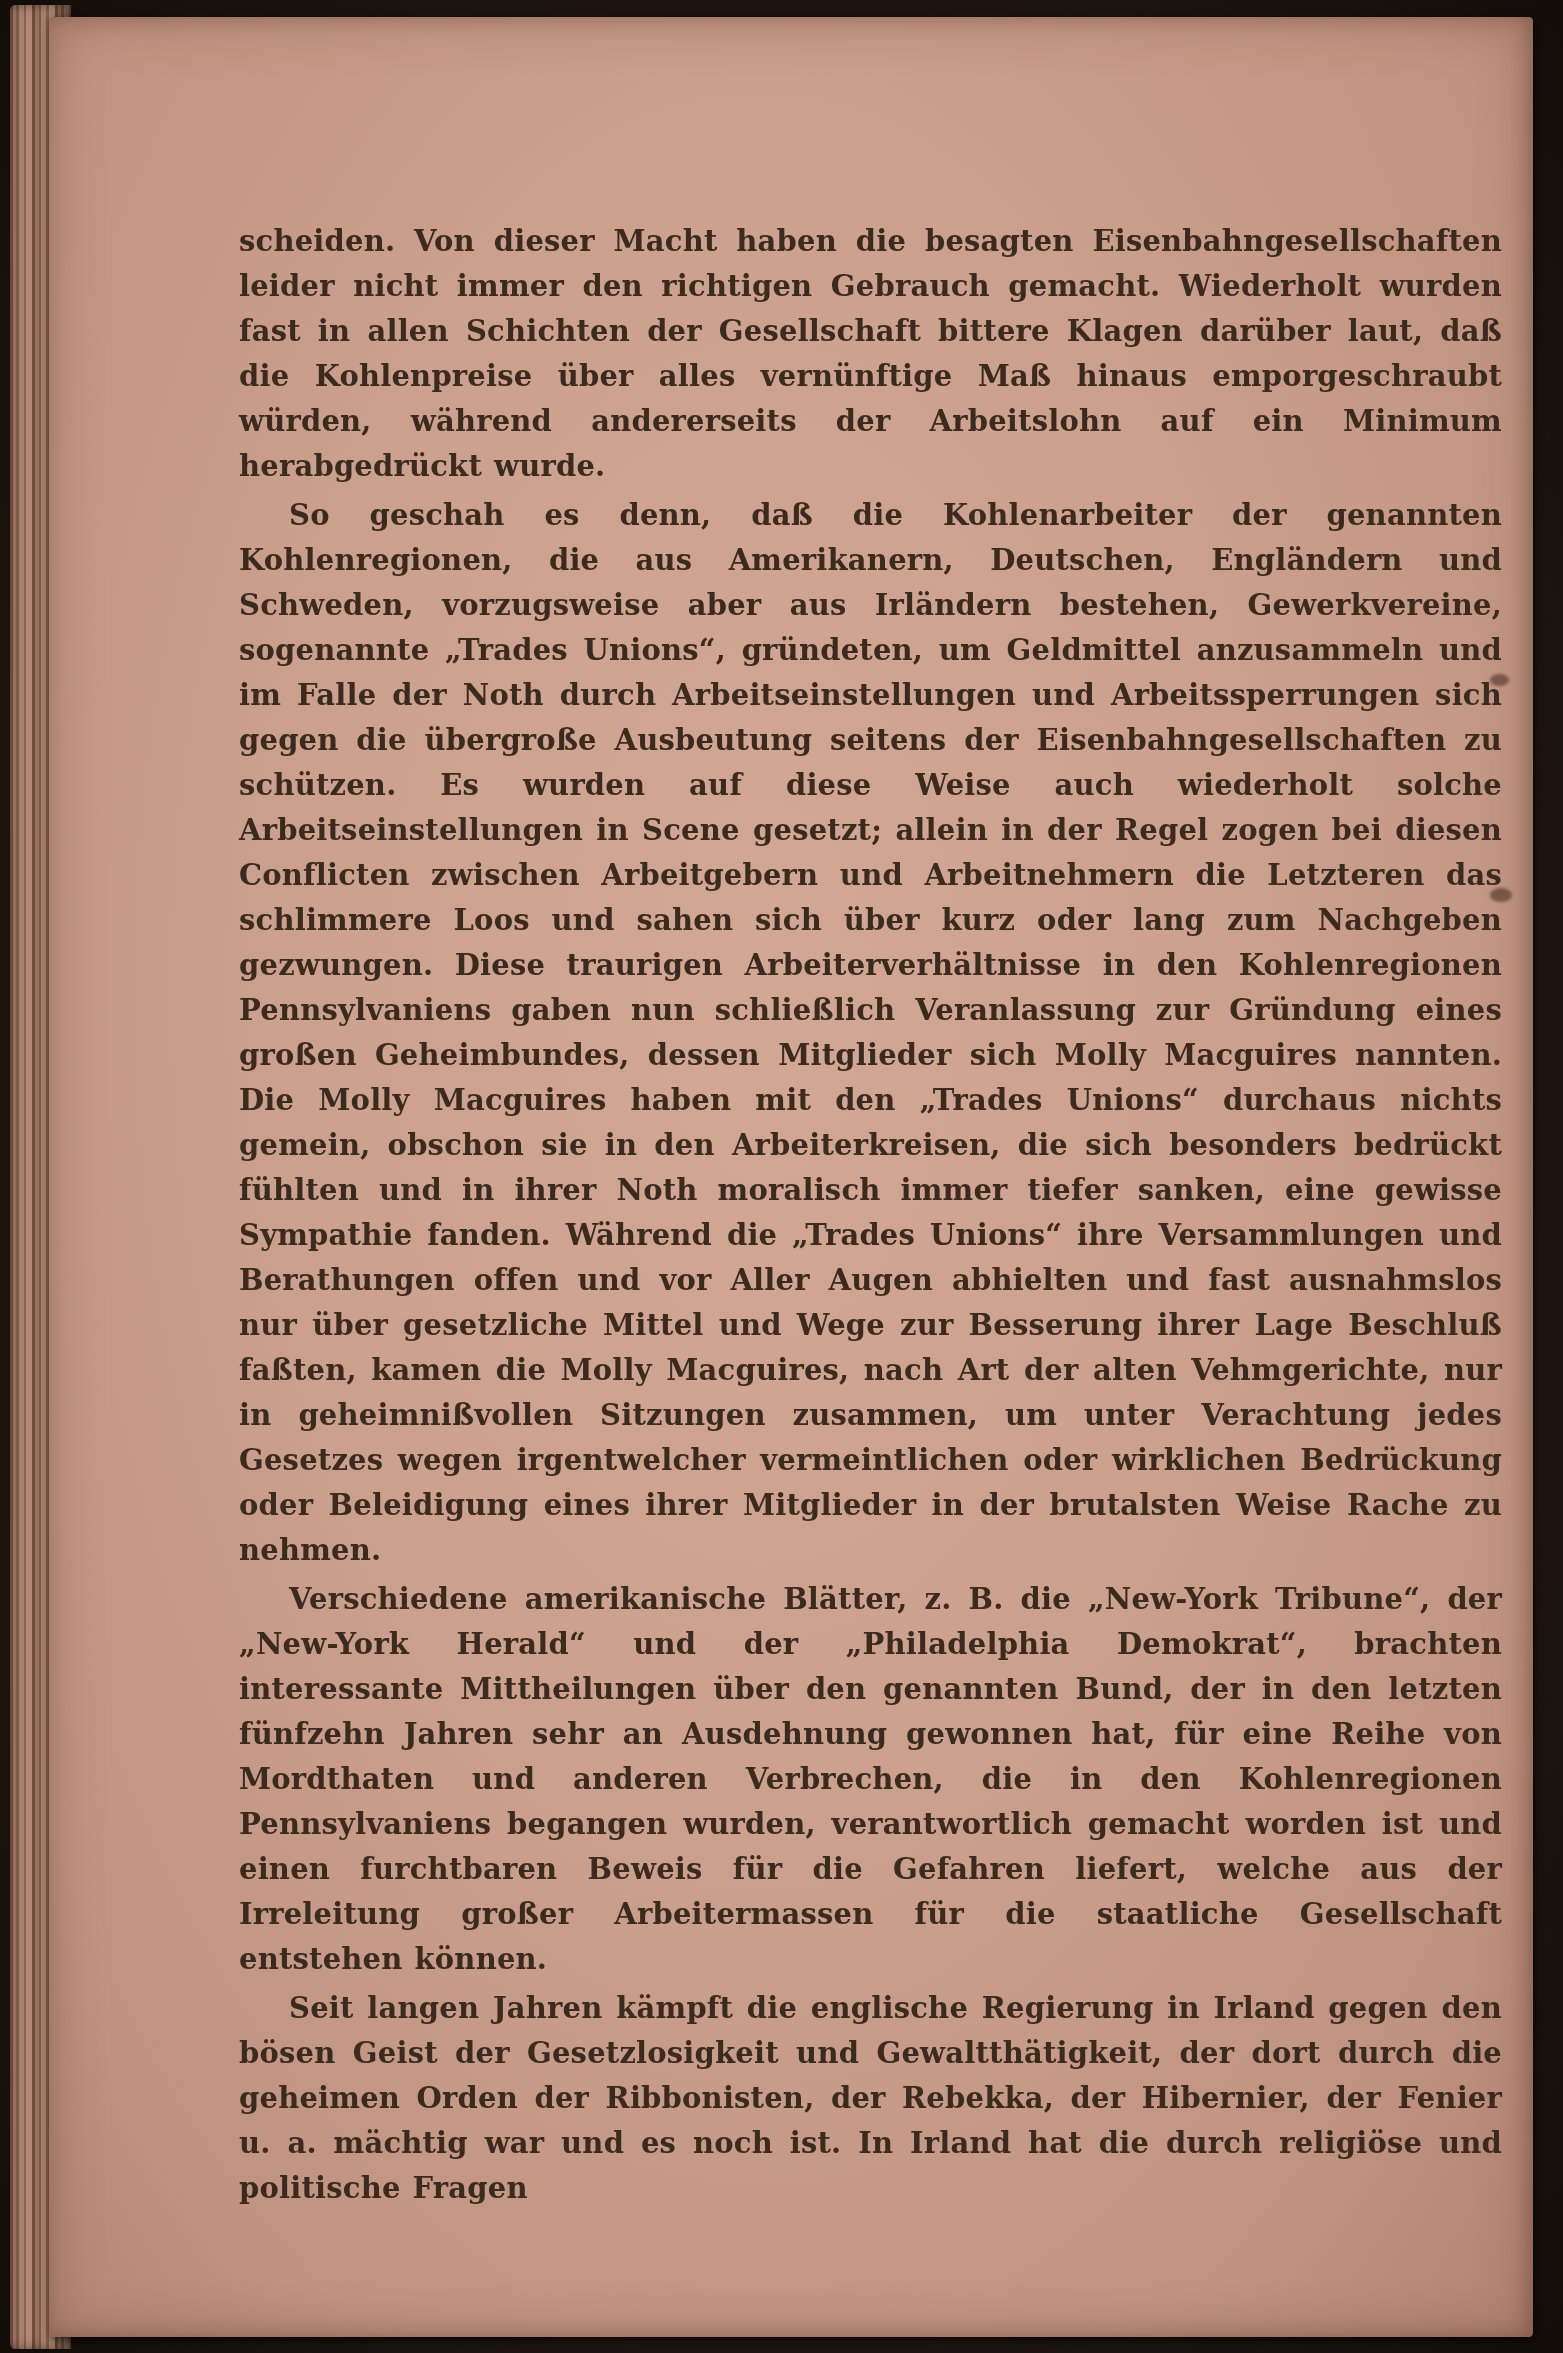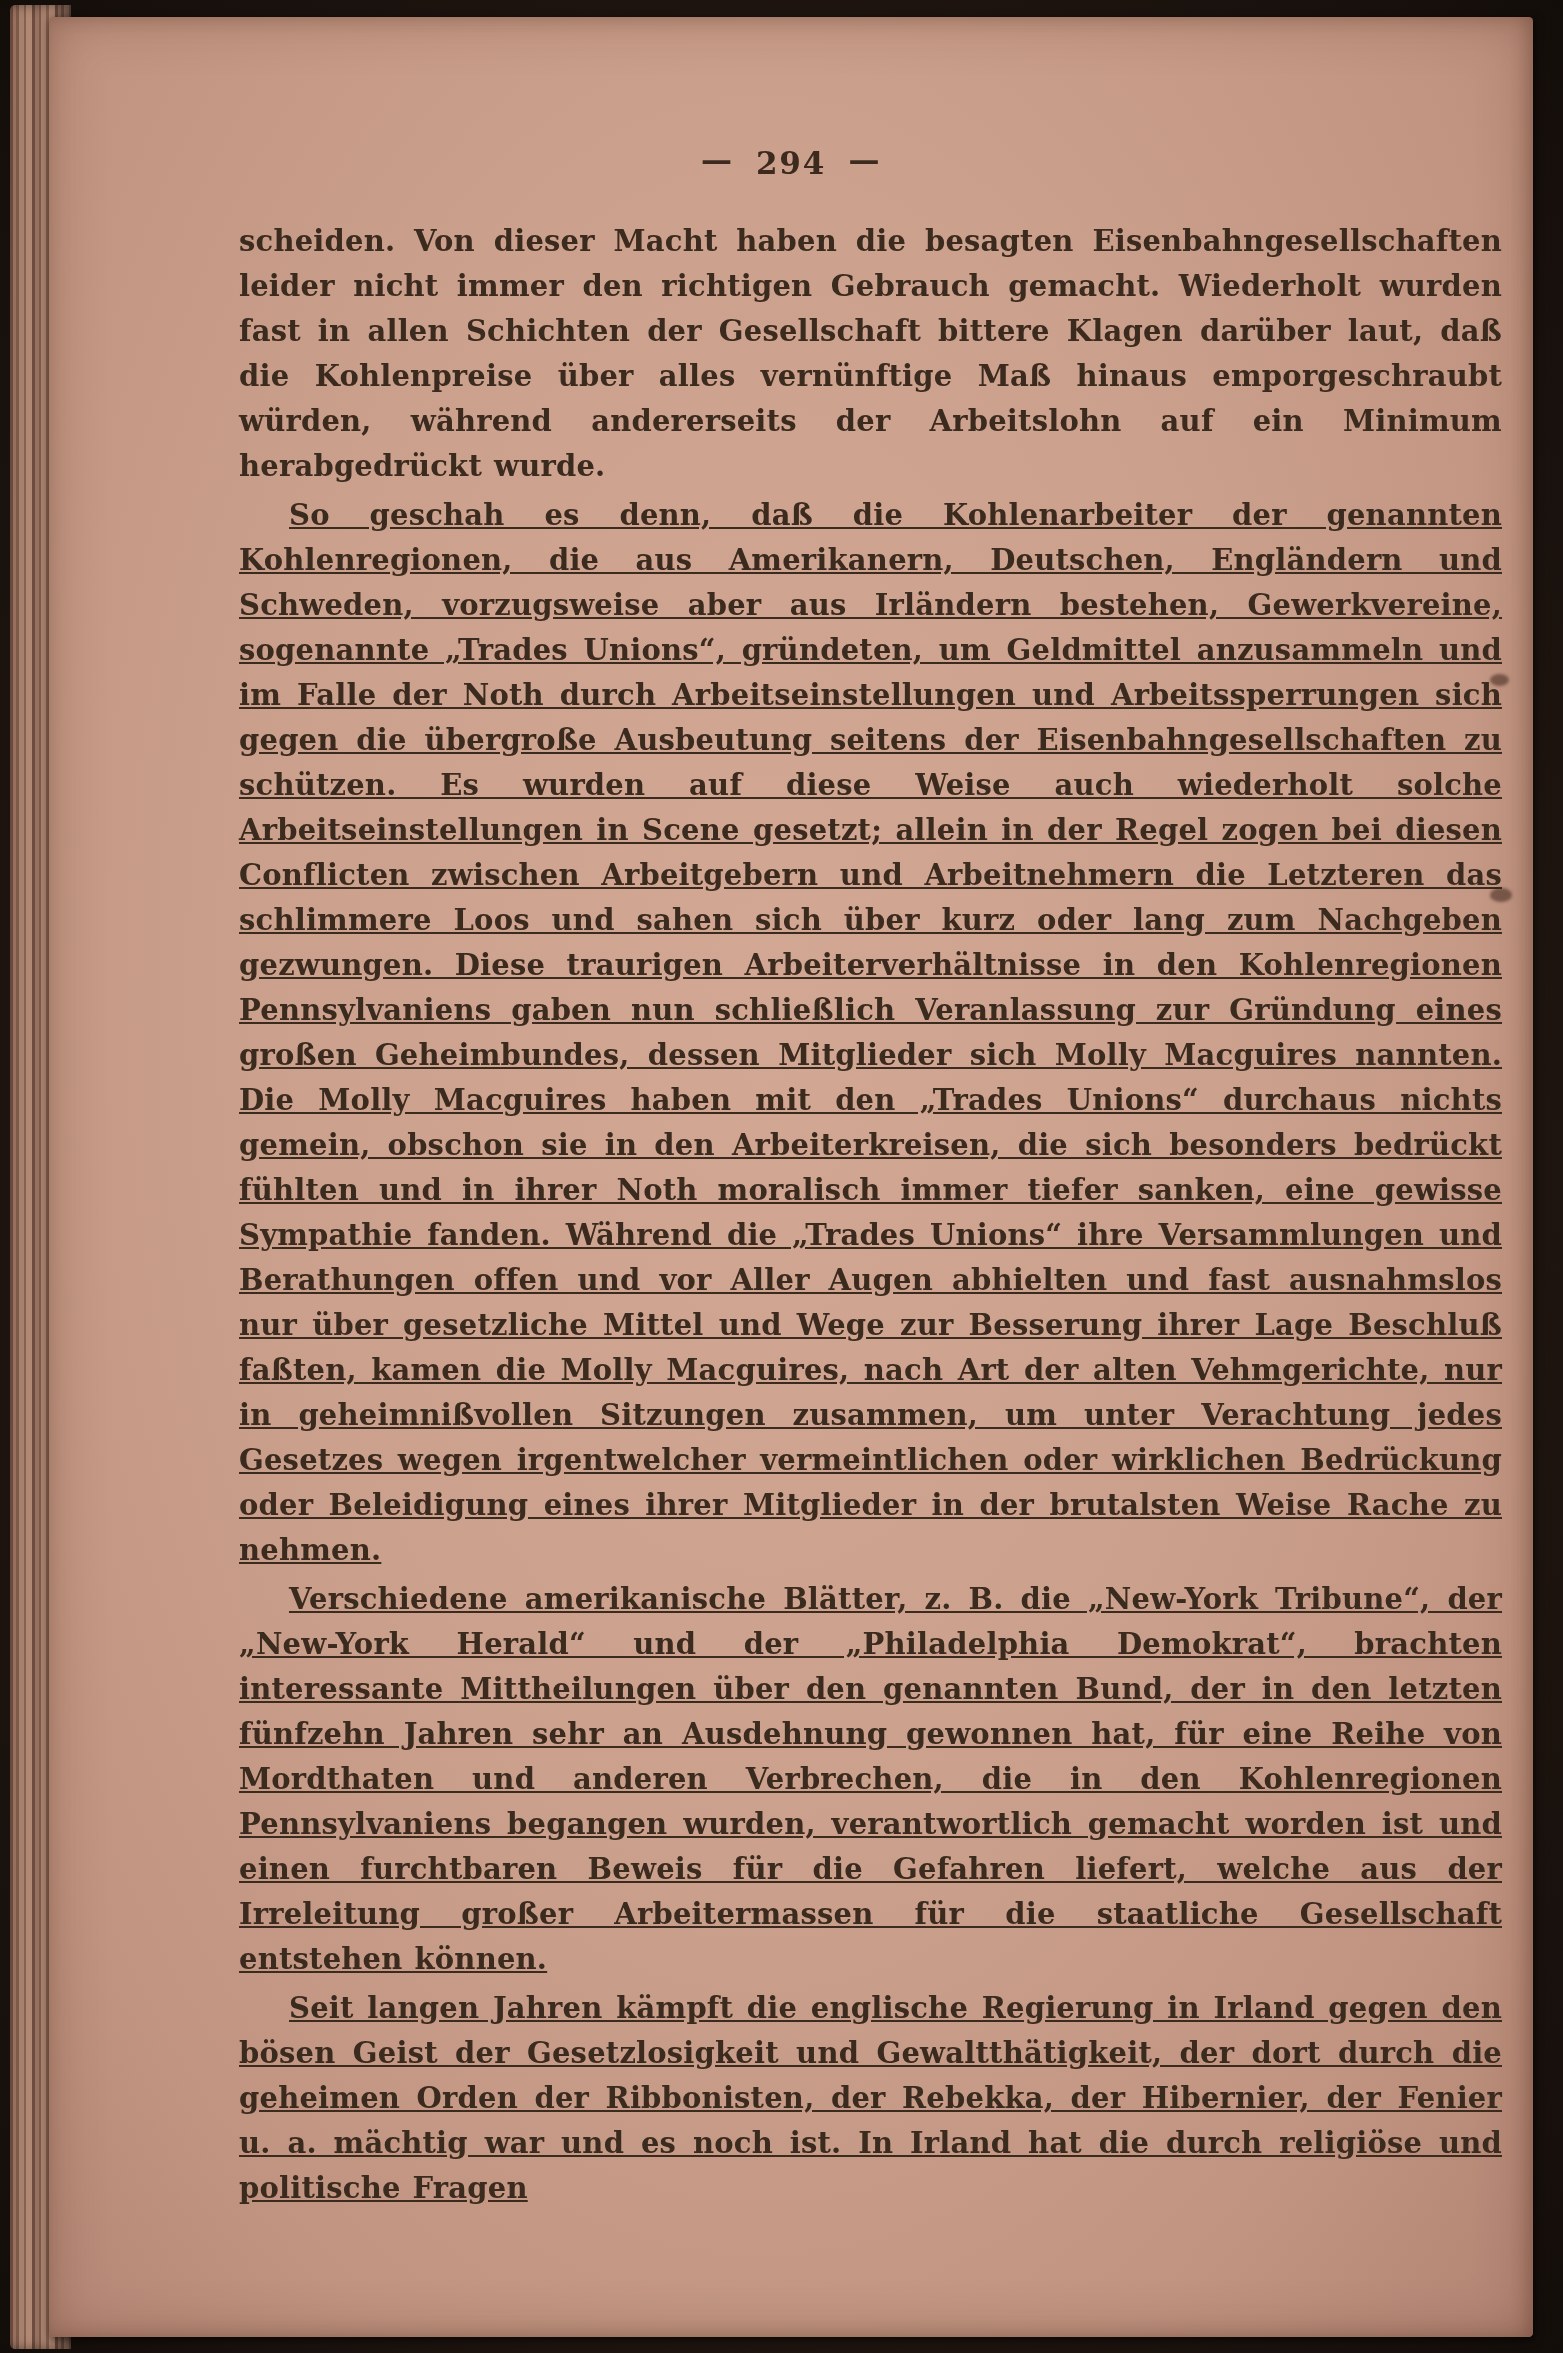--- a/index.html
+++ b/index.html
@@ -84,44 +84,40 @@
     line-height: 45px;
     text-align: justify;
     letter-spacing: 0.2px;
     word-spacing: 1.7px;
   }
   .text-block p {
     margin: 4px;
   }
   .text-block p.indent {
     text-indent: 50px;
-    text-decoration: underline;
   }
   
   .smudge {
     position: absolute;
     background: rgba(60,35,25,0.55);
     border-radius: 50%;
     filter: blur(1.7px);
   }
   .smudge.s1 { right: 24px; top: 657px; width: 19px; height: 12px; }
   .smudge.s2 { right: 21px; top: 871px; width: 22.5px; height: 14px; }
 </style>
 </head>
 <body>
 
 <div class="scan-frame"></div>
 
 <div class="book-edge"></div>
 
 <div class="page">
 
-  <div class="page-header">
-    <span class="dash">—</span><span>294</span><span class="dash">—</span>
-  </div>
 
   <div class="text-block">
     <p>scheiden. Von dieser Macht haben die besagten Eisenbahngesellschaften leider nicht immer den richtigen Gebrauch gemacht. Wiederholt wurden fast in allen Schichten der Gesellschaft bittere Klagen darüber laut, daß die Kohlenpreise über alles vernünftige Maß hinaus emporgeschraubt würden, während andererseits der Arbeitslohn auf ein Minimum herabgedrückt wurde.</p>
     <p class="indent">So geschah es denn, daß die Kohlenarbeiter der genannten Kohlenregionen, die aus Amerikanern, Deutschen, Engländern und Schweden, vorzugsweise aber aus Irländern bestehen, Gewerkvereine, sogenannte „Trades Unions“, gründeten, um Geldmittel anzusammeln und im Falle der Noth durch Arbeitseinstellungen und Arbeitssperrungen sich gegen die übergroße Ausbeutung seitens der Eisenbahngesellschaften zu schützen. Es wurden auf diese Weise auch wiederholt solche Arbeitseinstellungen in Scene gesetzt; allein in der Regel zogen bei diesen Conflicten zwischen Arbeitgebern und Arbeitnehmern die Letzteren das schlimmere Loos und sahen sich über kurz oder lang zum Nachgeben gezwungen. Diese traurigen Arbeiterverhältnisse in den Kohlenregionen Pennsylvaniens gaben nun schließlich Veranlassung zur Gründung eines großen Geheimbundes, dessen Mitglieder sich Molly Macguires nannten. Die Molly Macguires haben mit den „Trades Unions“ durchaus nichts gemein, obschon sie in den Arbeiterkreisen, die sich besonders bedrückt fühlten und in ihrer Noth moralisch immer tiefer sanken, eine gewisse Sympathie fanden. Während die „Trades Unions“ ihre Versammlungen und Berathungen offen und vor Aller Augen abhielten und fast ausnahmslos nur über gesetzliche Mittel und Wege zur Besserung ihrer Lage Beschluß faßten, kamen die Molly Macguires, nach Art der alten Vehmgerichte, nur in geheimnißvollen Sitzungen zusammen, um unter Verachtung jedes Gesetzes wegen irgentwelcher vermeintlichen oder wirklichen Bedrückung oder Beleidigung eines ihrer Mitglieder in der brutalsten Weise Rache zu nehmen.</p>
     <p class="indent">Verschiedene amerikanische Blätter, z. B. die „New-York Tribune“, der „New-York Herald“ und der „Philadelphia Demokrat“, brachten interessante Mittheilungen über den genannten Bund, der in den letzten fünfzehn Jahren sehr an Ausdehnung gewonnen hat, für eine Reihe von Mordthaten und anderen Verbrechen, die in den Kohlenregionen Pennsylvaniens begangen wurden, verantwortlich gemacht worden ist und einen furchtbaren Beweis für die Gefahren liefert, welche aus der Irreleitung großer Arbeitermassen für die staatliche Gesellschaft entstehen können.</p>
     <p class="indent">Seit langen Jahren kämpft die englische Regierung in Irland gegen den bösen Geist der Gesetzlosigkeit und Gewaltthätigkeit, der dort durch die geheimen Orden der Ribbonisten, der Rebekka, der Hibernier, der Fenier u. a. mächtig war und es noch ist. In Irland hat die durch religiöse und politische Fragen</p>
   </div>
 
   <div class="smudge s1"></div>
   <div class="smudge s2"></div>

